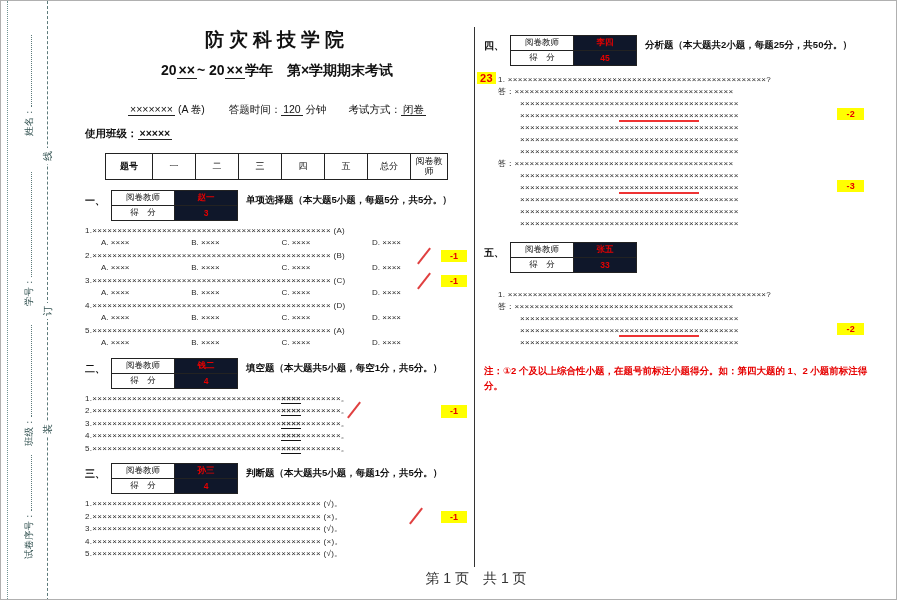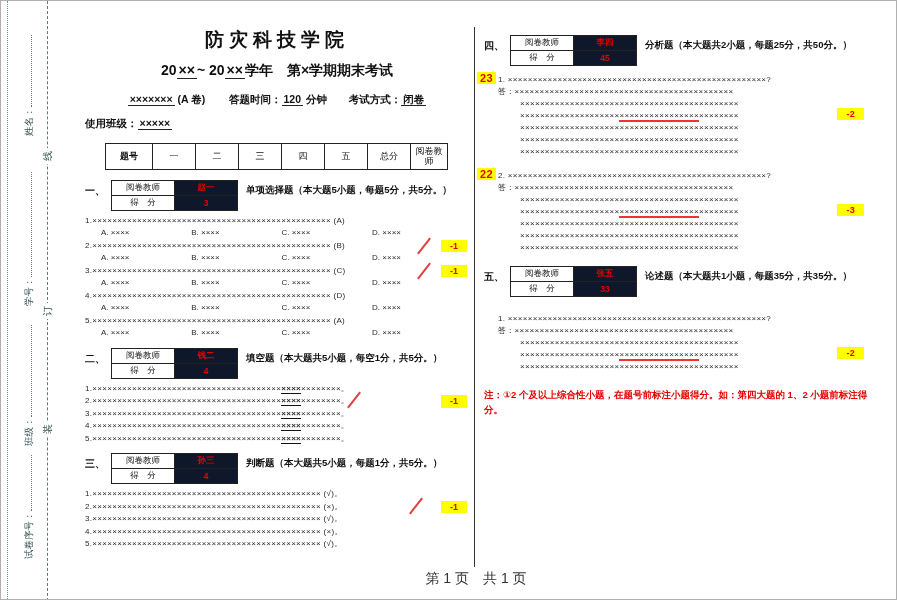--- a/index.html
+++ b/index.html
@@ -17,21 +17,21 @@
   .bind-char { position:absolute; left:40px; transform-origin:0 0; transform:rotate(-90deg);
     font-size:10px; color:#30504f; background:#fff; padding:0 3px; z-index:2; }
   
   .divider { position:absolute; left:473px; top:26px; height:540px; width:0; border-left:1.2px solid #333; }
   .left-col  { position:absolute; left:84px;  top:20px; width:384px; }
   .right-col { position:absolute; left:483px; top:34px; width:388px; }
   
   .school { text-align:center; font-family:"DejaVu Serif","Liberation Serif",serif;
     font-weight:bold; font-size:19px; letter-spacing:5px; color:#111; margin-top:6px; }
   .hline2 { text-align:center; font-weight:bold; font-size:14px; margin-top:9px; color:#111; }
-  .hline3 { text-align:center; font-weight:bold; font-size:10.5px; margin-top:13px; color:#111; }
+  .hline3 { text-align:center; font-weight:normal; font-size:10.5px; margin-top:23px; color:#111; }
   .hline4 { font-weight:bold; font-size:10.5px; margin-top:10px; color:#111; }
   .u { border-bottom:1px solid #222; padding:0 2px; }
   
   .stable { border-collapse:collapse; margin:12px 0 0 20px;padding-left:40px; }
   .stable td { border:1.2px solid #222; text-align:center; font-size:9px; padding:2px 1px; color:#111; }
   .stable .c0 { width:44px; font-weight:bold; }
   .stable .c  { width:40px; }
   .stable .cw { width:34px; line-height:1.15; }
   .sval { background:#ffff00; color:#e60000; font-weight:bold; font-size:10px; height:17px; }
   
@@ -273,24 +273,20 @@
     <div class="qrow arow"><span>答：</span><span>××××××××××××××××××××××××××××××××××××××××××××</span></div>
     <div class="qrow arow2"><span>××××××××××××××××××××××××××××××××××××××××××××</span></div>
     <div class="qrow arow2">
       <span>××××××××××××××××××××</span><span class="rmark">××××××××××××××××</span><span>××××××××</span>
       <span class="dedr">-2</span>
     </div>
     <div class="qrow arow2"><span>××××××××××××××××××××××××××××××××××××××××××××</span></div>
     <div class="qrow arow2"><span>××××××××××××××××××××××××××××××××××××××××××××</span></div>
     <div class="qrow arow2"><span>××××××××××××××××××××××××××××××××××××××××××××</span></div>
 
-    <div class="qrow mt12">
-      <span class="margin-badge">22</span>
-      <span>2. ××××××××××××××××××××××××××××××××××××××××××××××××××××?</span>
-    </div>
     <div class="qrow arow"><span>答：</span><span>××××××××××××××××××××××××××××××××××××××××××××</span></div>
     <div class="qrow arow2"><span>××××××××××××××××××××××××××××××××××××××××××××</span></div>
     <div class="qrow arow2">
       <span>××××××××××××××××××××</span><span class="rmark">××××××××××××××××</span><span>××××××××</span>
       <span class="dedr">-3</span>
     </div>
     <div class="qrow arow2"><span>××××××××××××××××××××××××××××××××××××××××××××</span></div>
     <div class="qrow arow2"><span>××××××××××××××××××××××××××××××××××××××××××××</span></div>
     <div class="qrow arow2"><span>××××××××××××××××××××××××××××××××××××××××××××</span></div>
 
@@ -301,21 +297,20 @@
             <tr>
               <td class="gl">阅卷教师</td>
               <td class="gv">张五</td>
             </tr>
         <tr>
               <td class="gl">得　分</td>
               <td class="gv">33</td>
             </tr>
       </tbody>
         </table>
-      <div class="stitle">论述题（本大题共1小题，每题35分，共35分。）</div>
     </div>
 
     <div class="qrow" style="margin-top:16px;">
       <span>1. ××××××××××××××××××××××××××××××××××××××××××××××××××××?</span>
     </div>
     <div class="qrow arow"><span>答：</span><span>××××××××××××××××××××××××××××××××××××××××××××</span></div>
     <div class="qrow arow2"><span>××××××××××××××××××××××××××××××××××××××××××××</span></div>
     <div class="qrow arow2">
       <span>××××××××××××××××××××</span><span class="rmark">××××××××××××××××</span><span>××××××××</span>
       <span class="dedr">-2</span>

